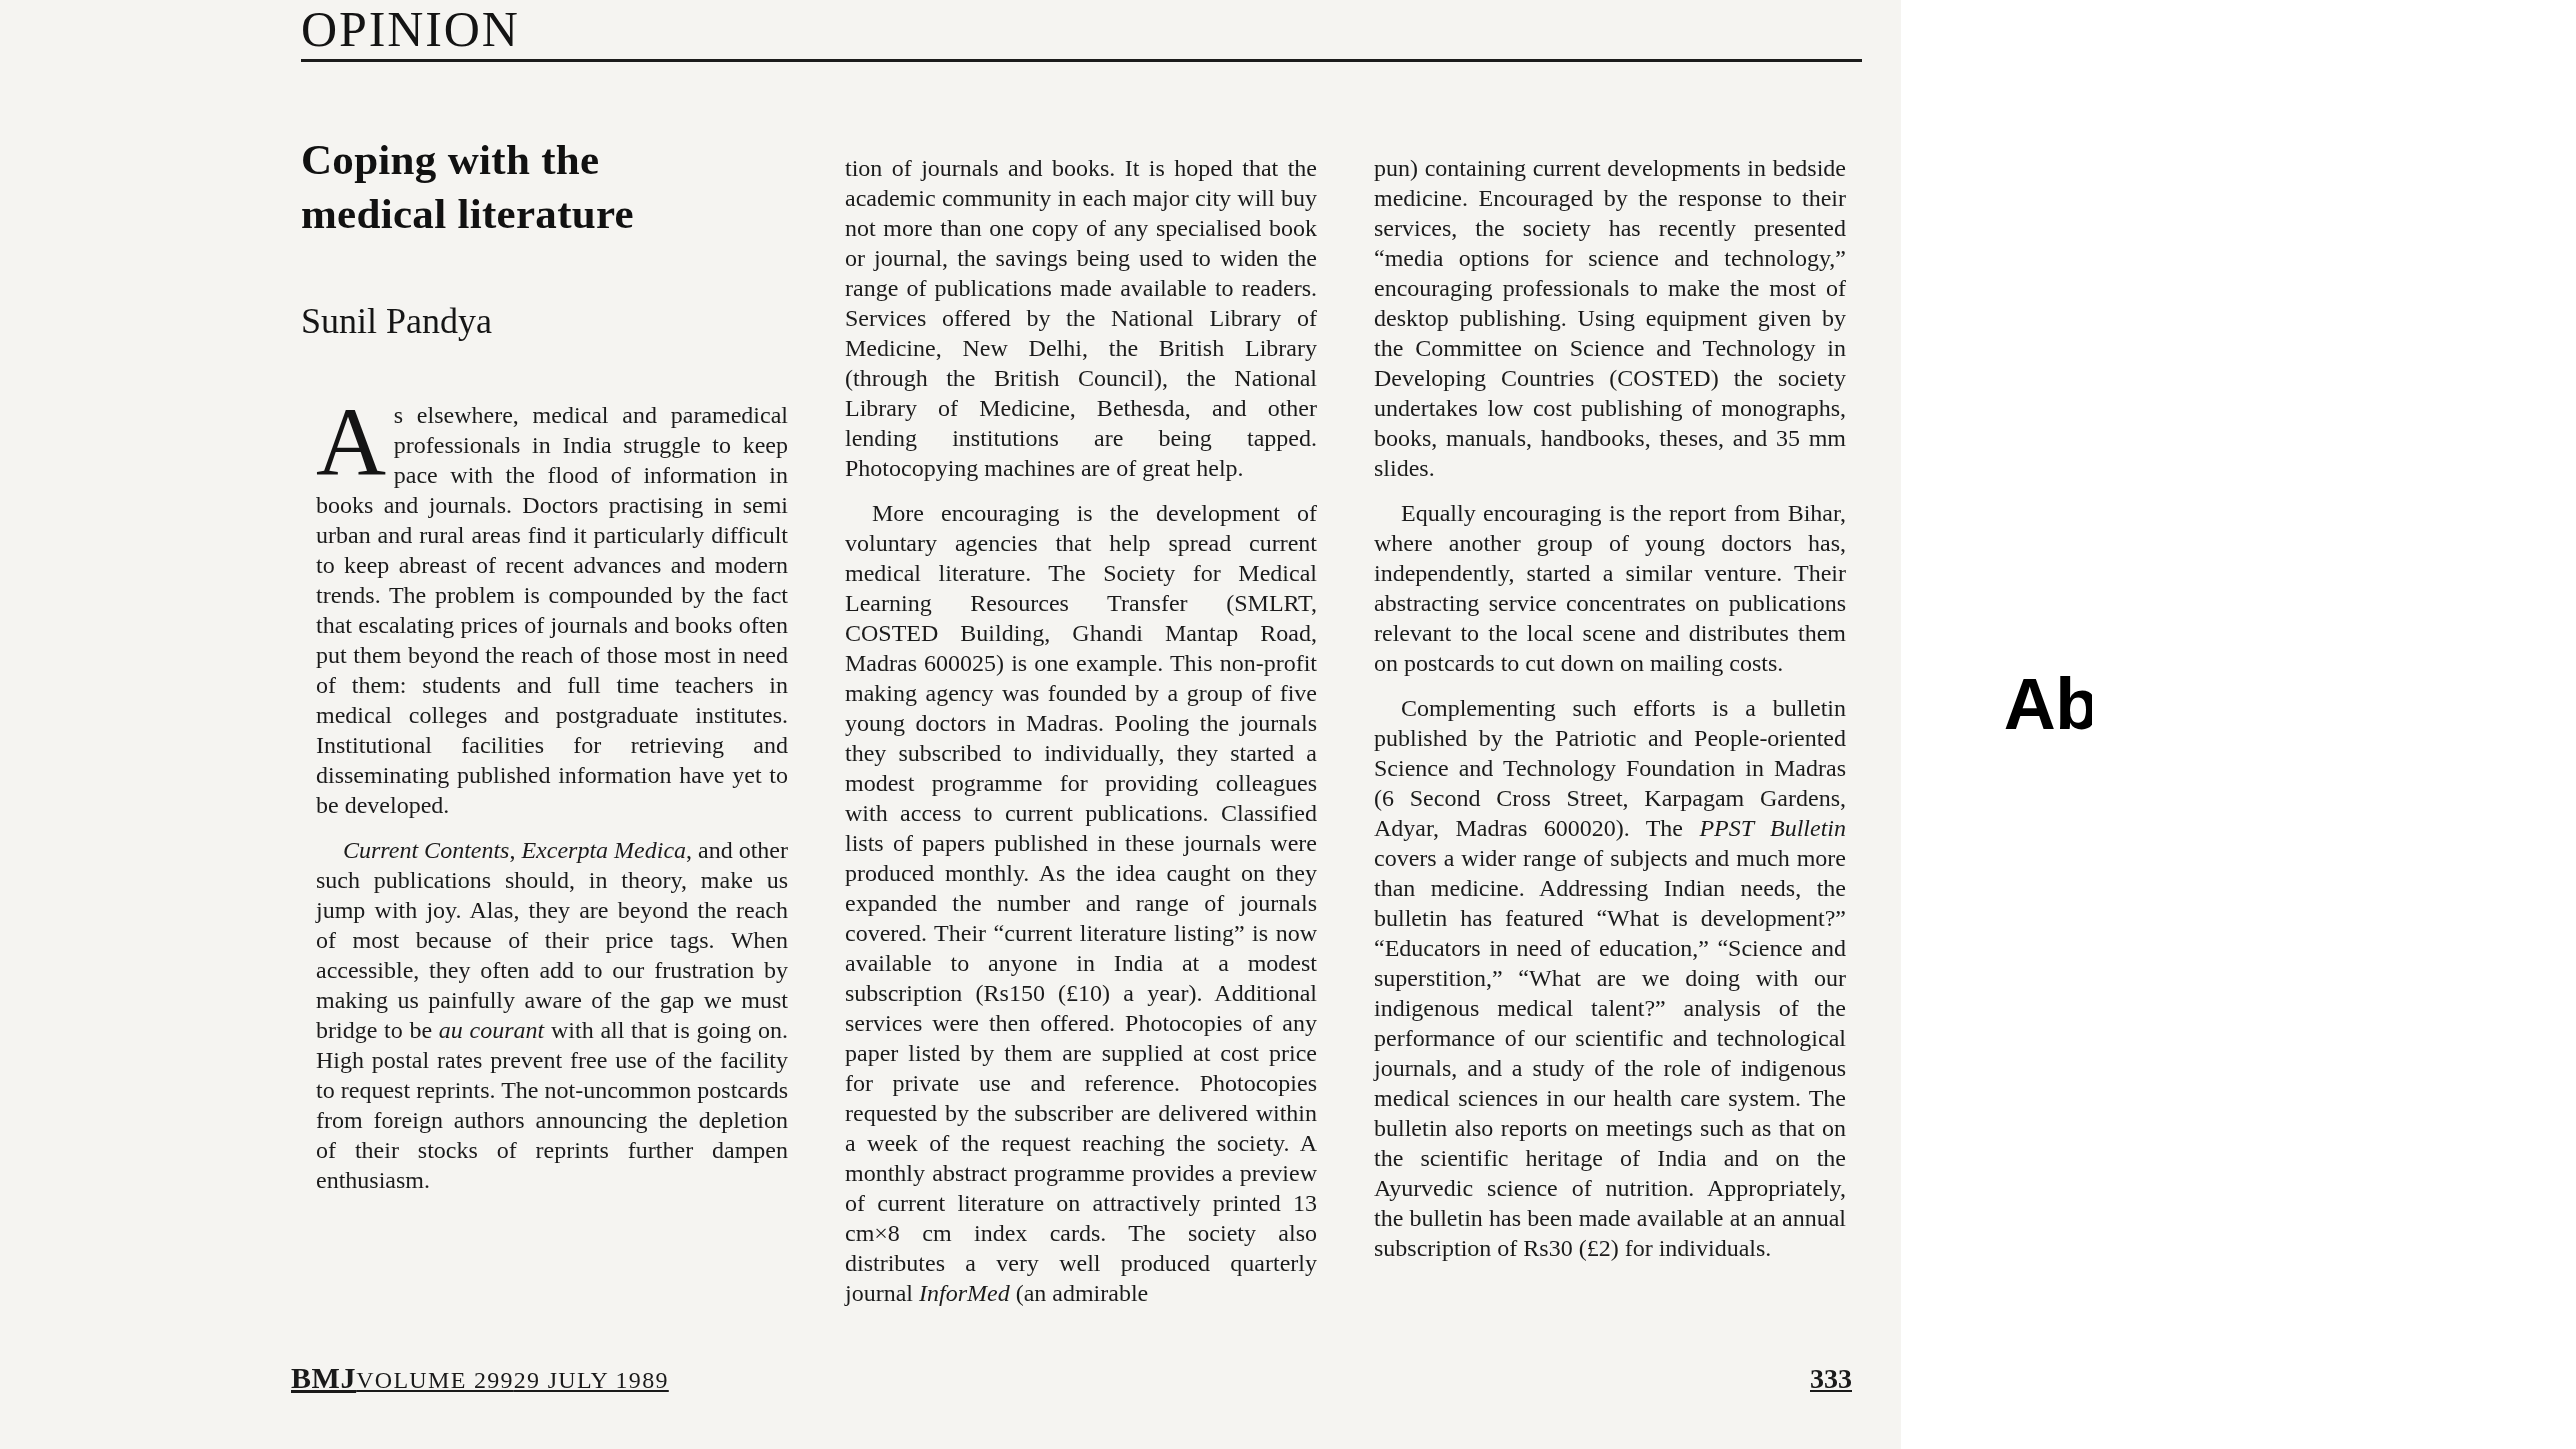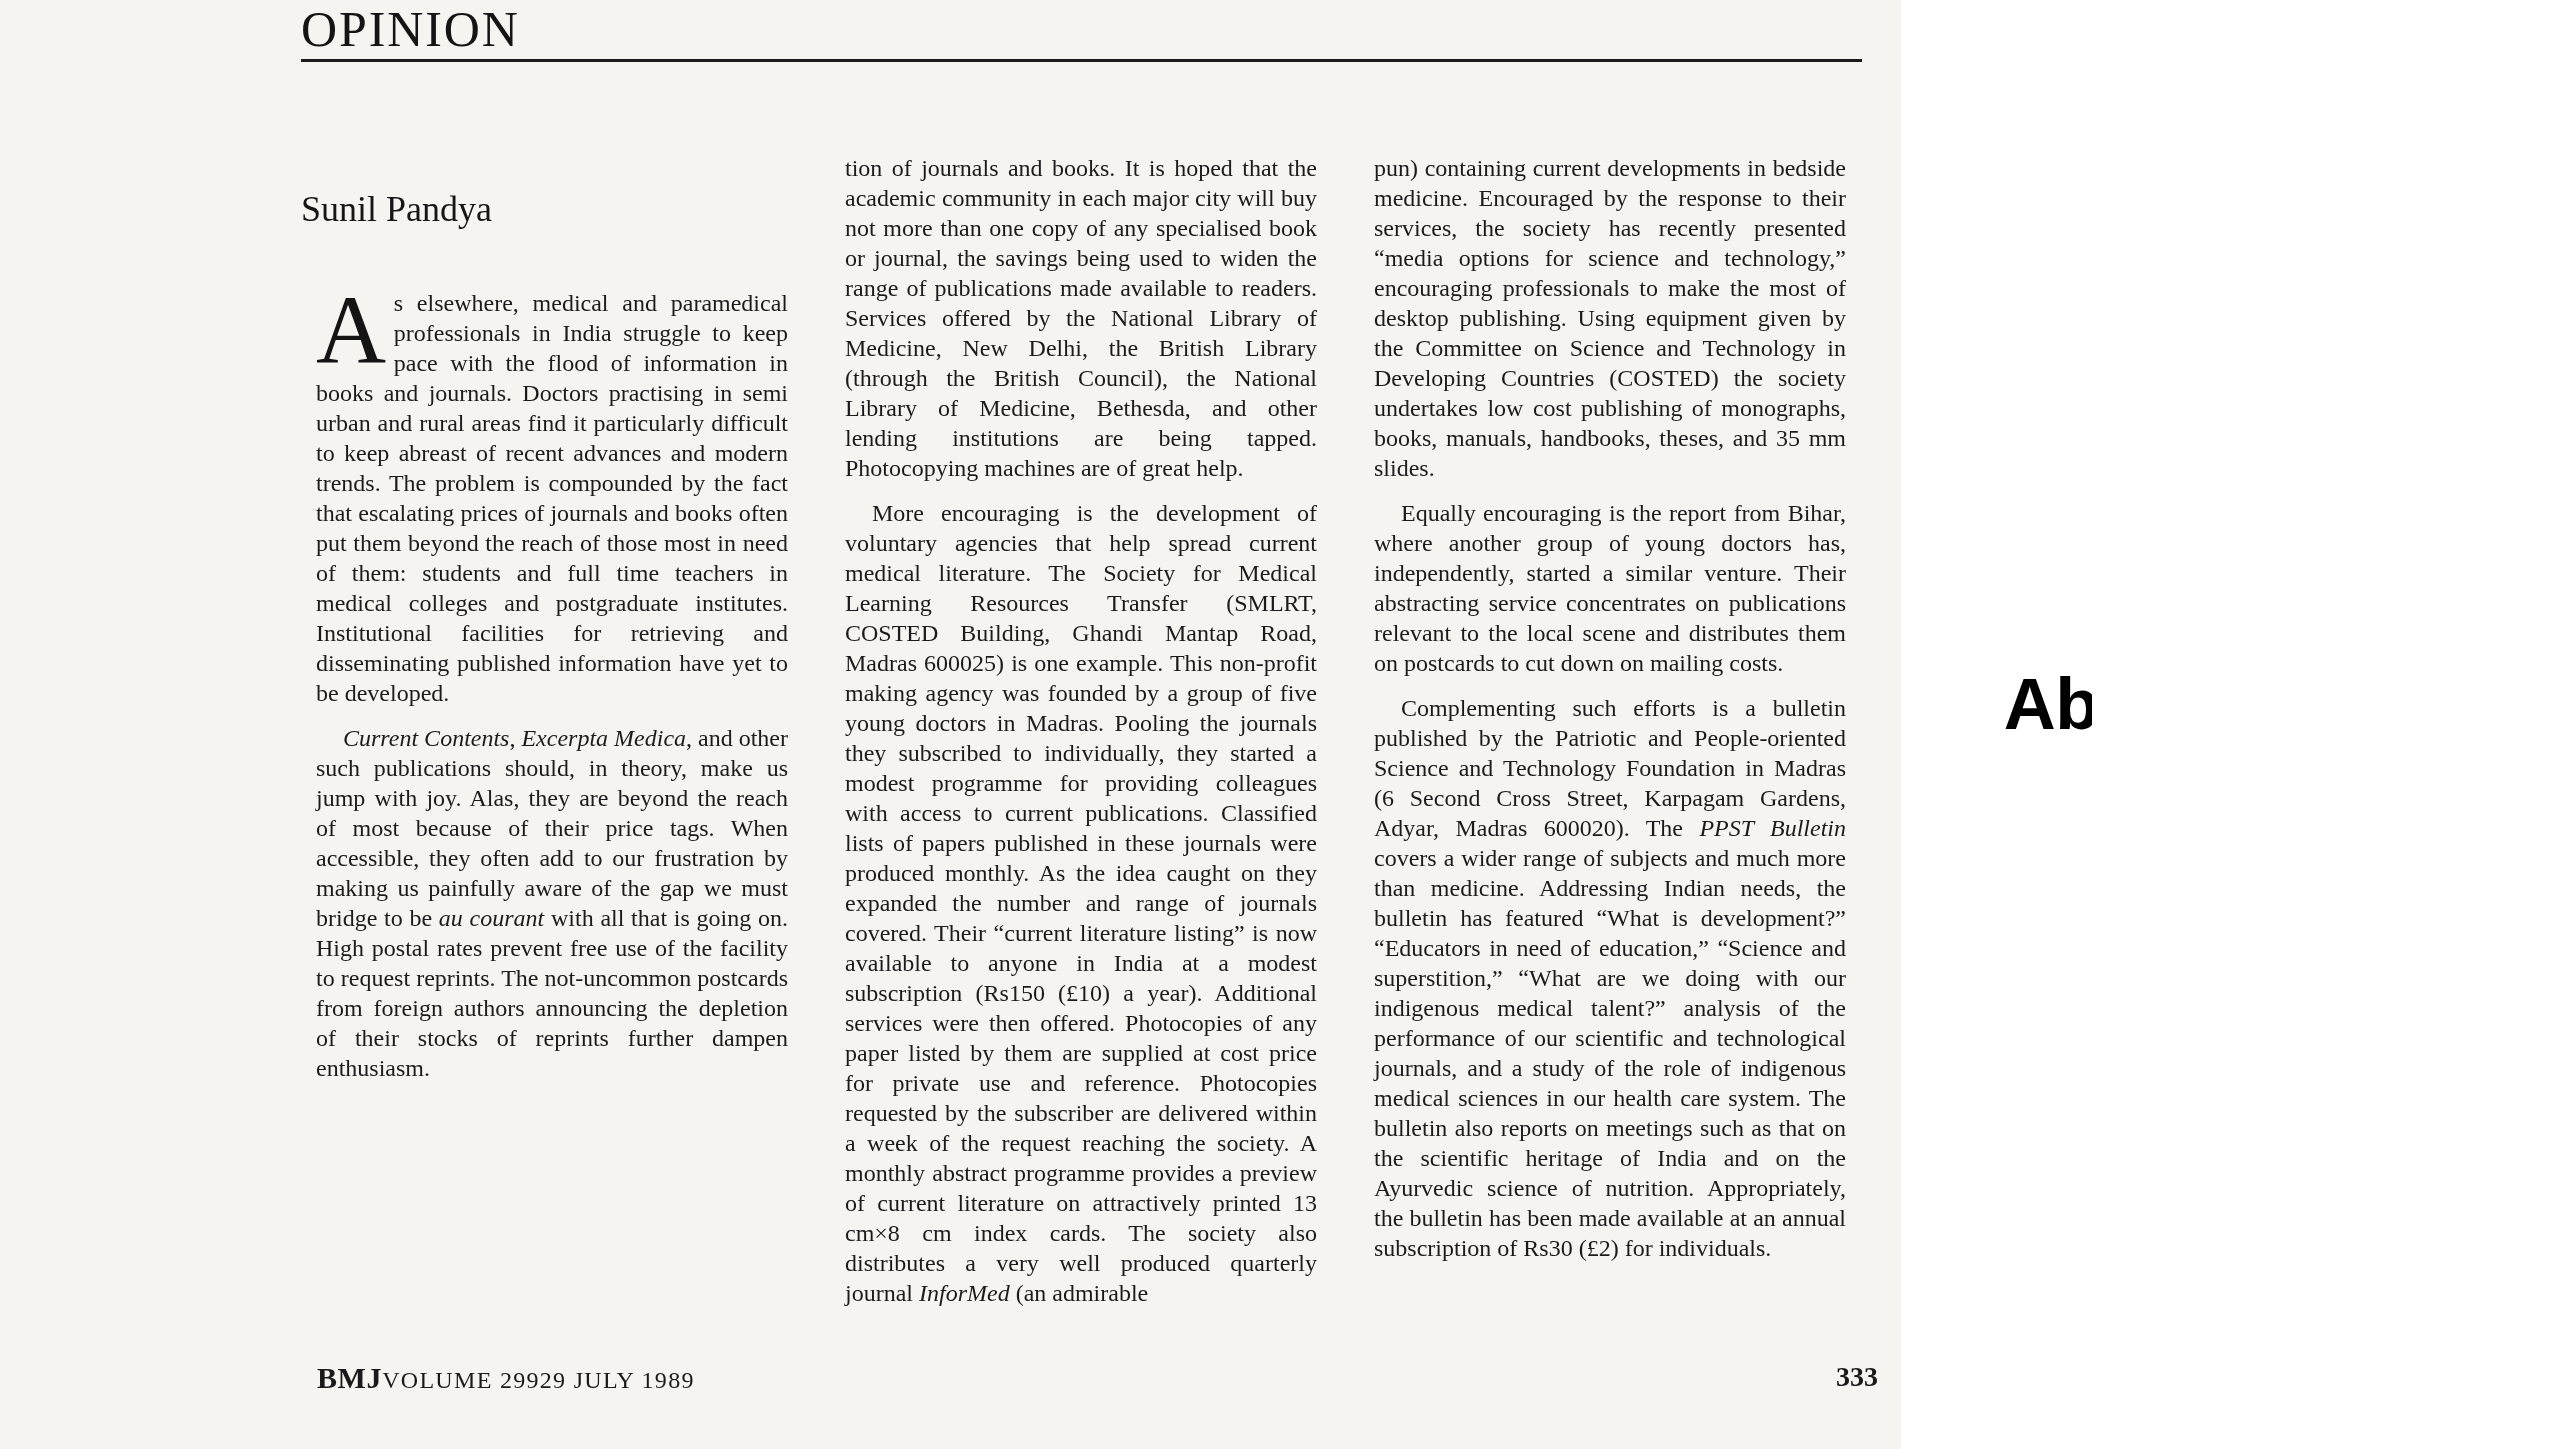--- a/index.html
+++ b/index.html
@@ -70,25 +70,26 @@
     float: left;
     font-size: 97px;
     line-height: 76px;
     padding: 3.9px 7.7px 0 0;
     font-weight: 400;
     color: #141414;
   }
   em { font-style: italic; }
   .footer {
     position: absolute;
-    left: 317px; top: 1361px;
+    left: 291px; top: 1361px;
     width: 1561px;
     display: flex;
     justify-content: space-between;
-    align-items: flex-start;
+    align-items: flex-end;
+    text-decoration: underline;
   }
   .f-left { display: flex; align-items: baseline; }
   .f-bmj { font-weight: 700; font-size: 30px; letter-spacing: 0.6px; }
   .f-caps { font-size: 24px; letter-spacing: 1.3px; }
   .f-page { font-weight: 700; font-size: 28px; }
   
   .annotation {
     position: absolute;
     left: 1901px; top: 523px;
     width: 675px;
@@ -105,20 +106,24 @@
 <body>
 
 <div class="canvas">
   <div class="scan">
 
     <div class="opinion">OPINION</div>
     <div class="rule"></div>
 
     <div class="columns">
       <div class="col">
+        <div class="title">
+            <div>Coping with the</div>
+            <div>medical literature</div>
+          </div>
         <div class="author">Sunil Pandya</div>
         <div class="colbody">
             <p><span class="dropcap">A</span><span>s elsewhere, medical and paramedical professionals in India struggle to keep pace with the flood of information in books and journals. Doctors practising in semi urban and rural areas find it particularly difficult to keep abreast of recent advances and modern trends. The problem is compounded by the fact that escalating prices of journals and books often put them beyond the reach of those most in need of them: students and full time teachers in medical colleges and postgraduate institutes. Institutional facilities for retrieving and disseminating published information have yet to be developed.</span></p>
             <p class="indent"><em>Current Contents</em><span>, </span><em>Excerpta Medica</em><span>, and other such publications should, in theory, make us jump with joy. Alas, they are beyond the reach of most because of their price tags. When accessible, they often add to our frustration by making us painfully aware of the gap we must bridge to be </span><em>au courant</em><span> with all that is going on. High postal rates prevent free use of the facility to request reprints. The not-uncommon postcards from foreign authors announcing the depletion of their stocks of reprints further dampen enthusiasm.</span></p>
           </div>
       </div>
       <div class="col">
         <div class="colbody colbody-top">
             <p><span>tion of journals and books. It is hoped that the academic community in each major city will buy not more than one copy of any specialised book or journal, the savings being used to widen the range of publications made available to readers. Services offered by the National Library of Medicine, New Delhi, the British Library (through the British Council), the National Library of Medicine, Bethesda, and other lending institutions are being tapped. Photocopying machines are of great help.</span></p>
             <p class="indent"><span>More encouraging is the development of voluntary agencies that help spread current medical literature. The Society for Medical Learning Resources Transfer (SMLRT, COSTED Building, Ghandi Mantap Road, Madras 600025) is one example. This non-profit making agency was founded by a group of five young doctors in Madras. Pooling the journals they subscribed to individually, they started a modest programme for providing colleagues with access to current publications. Classified lists of papers published in these journals were produced monthly. As the idea caught on they expanded the number and range of journals covered. Their “current literature listing” is now available to anyone in India at a modest subscription (Rs150 (£10) a year). Additional services were then offered. Photocopies of any paper listed by them are supplied at cost price for private use and reference. Photocopies requested by the subscriber are delivered within a week of the request reaching the society. A monthly abstract programme provides a preview of current literature on attractively printed 13 cm×8 cm index cards. The society also distributes a very well produced quarterly journal </span><em>InforMed</em><span> (an admirable</span></p>

